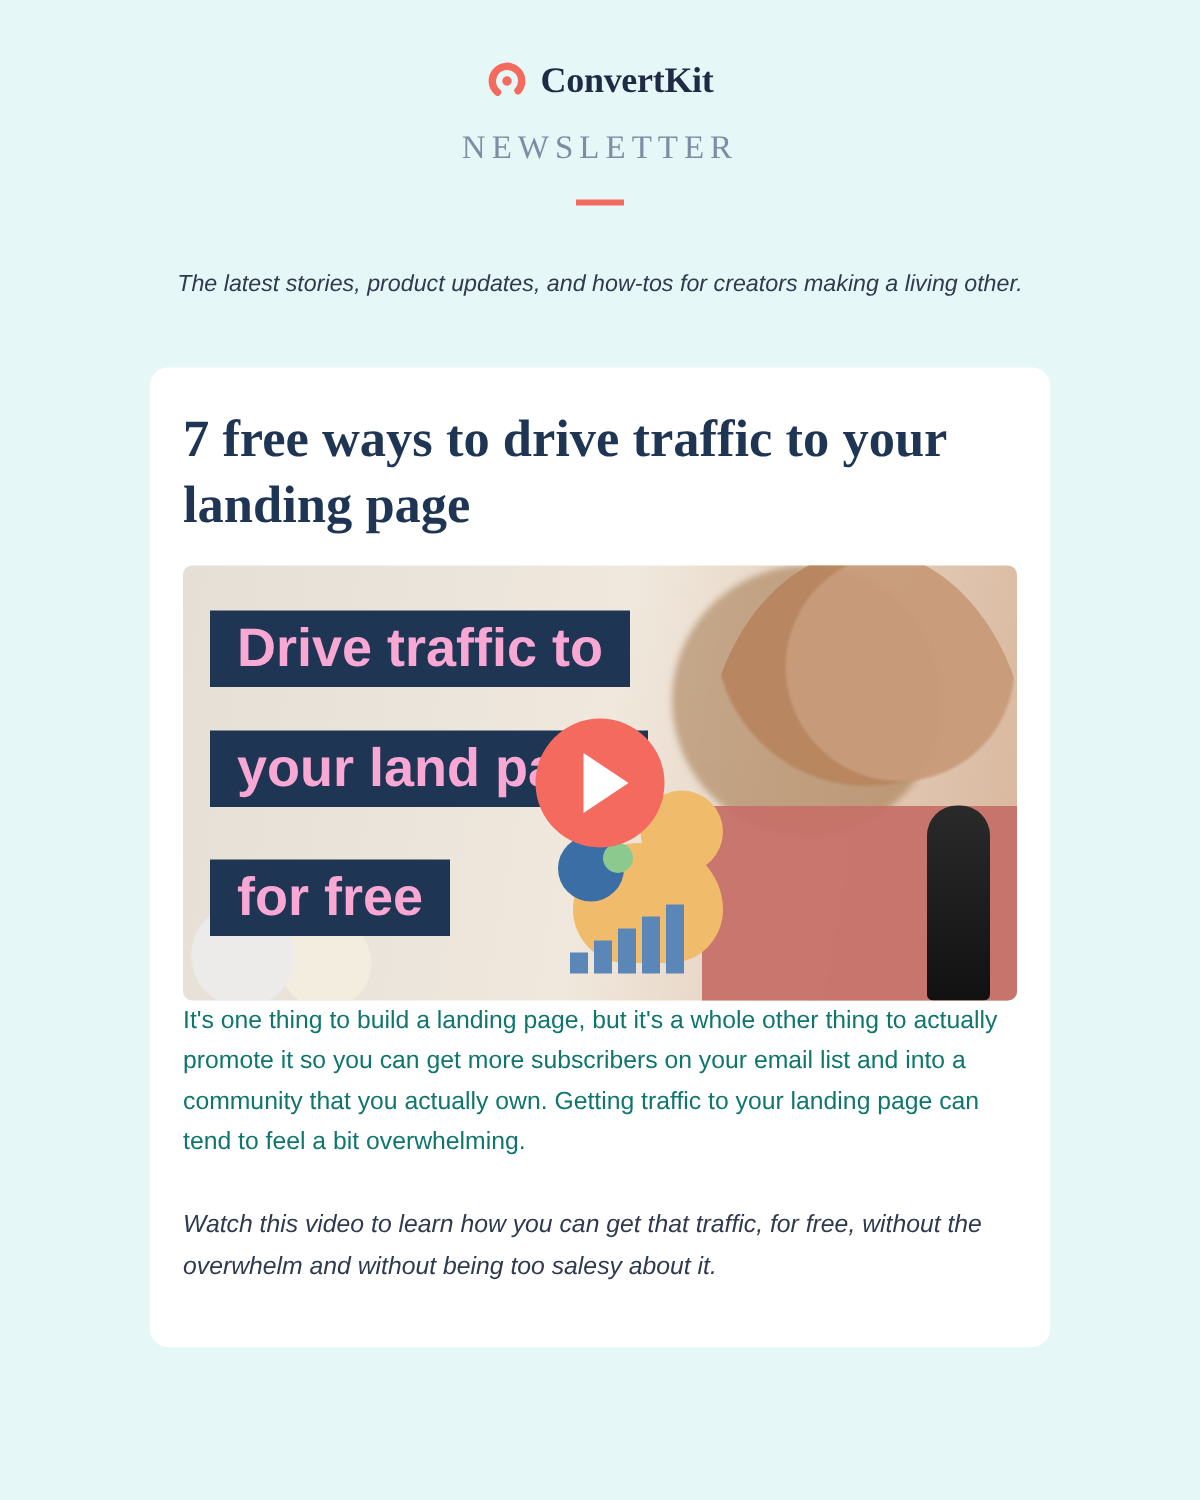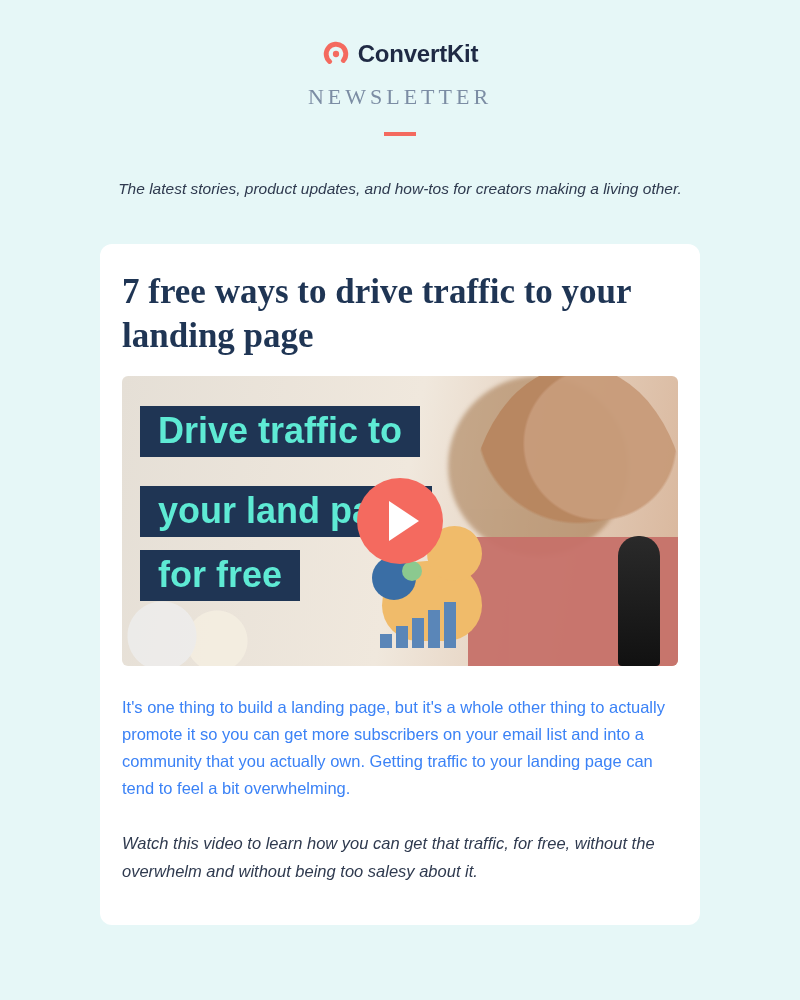--- a/index.html
+++ b/index.html
@@ -13,20 +13,21 @@
     .outer { padding: 20px 12px 0; }
     .header {
       text-align: center;
       padding: 20px 0 10px;
     }
     .logo-row {
       display: inline-flex;
       align-items: center;
       gap: 8px;
       justify-content: space-between;
+      font-family: Liberation Serif, serif;
     }
     .logo-swirl { width: 28px; height: 28px; }
     .brand-name {
       font-size: 24px;
       font-weight: 700;
       color: #1f2a44;
       letter-spacing: -0.2px;
     }
     .newsletter-label {
       margin-top: 12px;
@@ -93,30 +94,30 @@
       position: absolute;
       right: 18px; bottom: 0;
       width: 42px; height: 130px;
       background: linear-gradient(#2a2a2a,#111);
       border-radius: 20px 20px 4px 4px;
     }
     .text-band {
       position: absolute;
       left: 18px;
       background: #1f3554;
-      color: #5eead4;
+      color: #f9a8d4;
       font-size: 36px;
       font-weight: 600;
       padding: 6px 18px 8px;
       line-height: 1.05;
       white-space: nowrap;
     }
     .band1 { top: 30px; }
     .band2 { top: 110px; }
-    .band3 { top: 174px; }
+    .band3 { top: 196px; }
     .duck {
       position: absolute;
       left: 250px; top: 150px;
       width: 120px; height: 120px;
     }
     .duck-body {
       position: absolute; left: 10px; top: 35px;
       width: 100px; height: 80px;
       background: #f0bb6a;
       border-radius: 50px 50px 40px 40px;
@@ -160,22 +161,21 @@
       cursor: pointer;
     }
     .play-triangle {
       width: 0; height: 0;
       border-left: 30px solid #ffffff;
       border-top: 20px solid transparent;
       border-bottom: 20px solid transparent;
       margin-left: 8px;
     }
     .body-text {
-      margin-top: 28px;
-      color: #3b82f6;
+      color: #0f766e;
       font-size: 16.5px;
       line-height: 1.65;
     }
     .body-italic {
       margin-top: 28px;
       color: #2f3a4f;
       font-size: 16.5px;
       line-height: 1.65;
       font-style: italic;
     }

